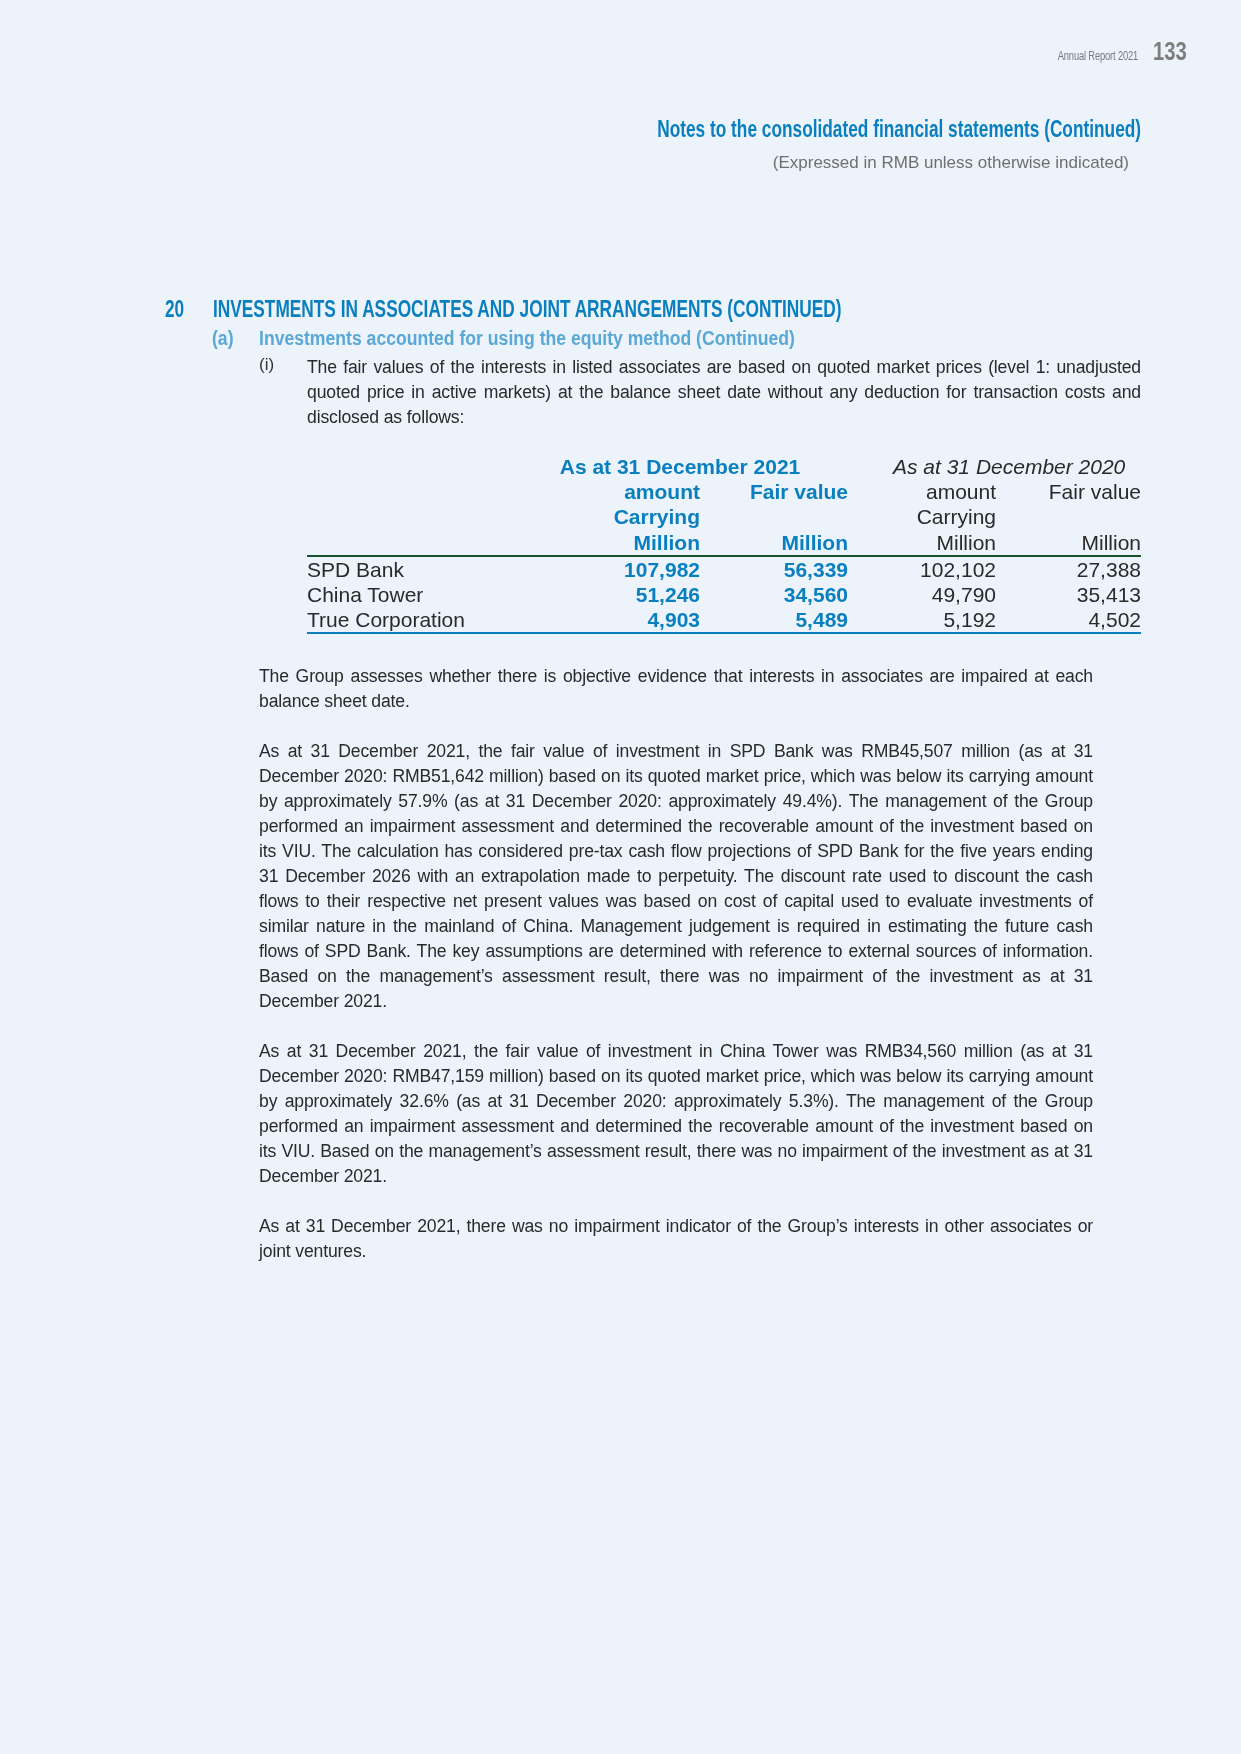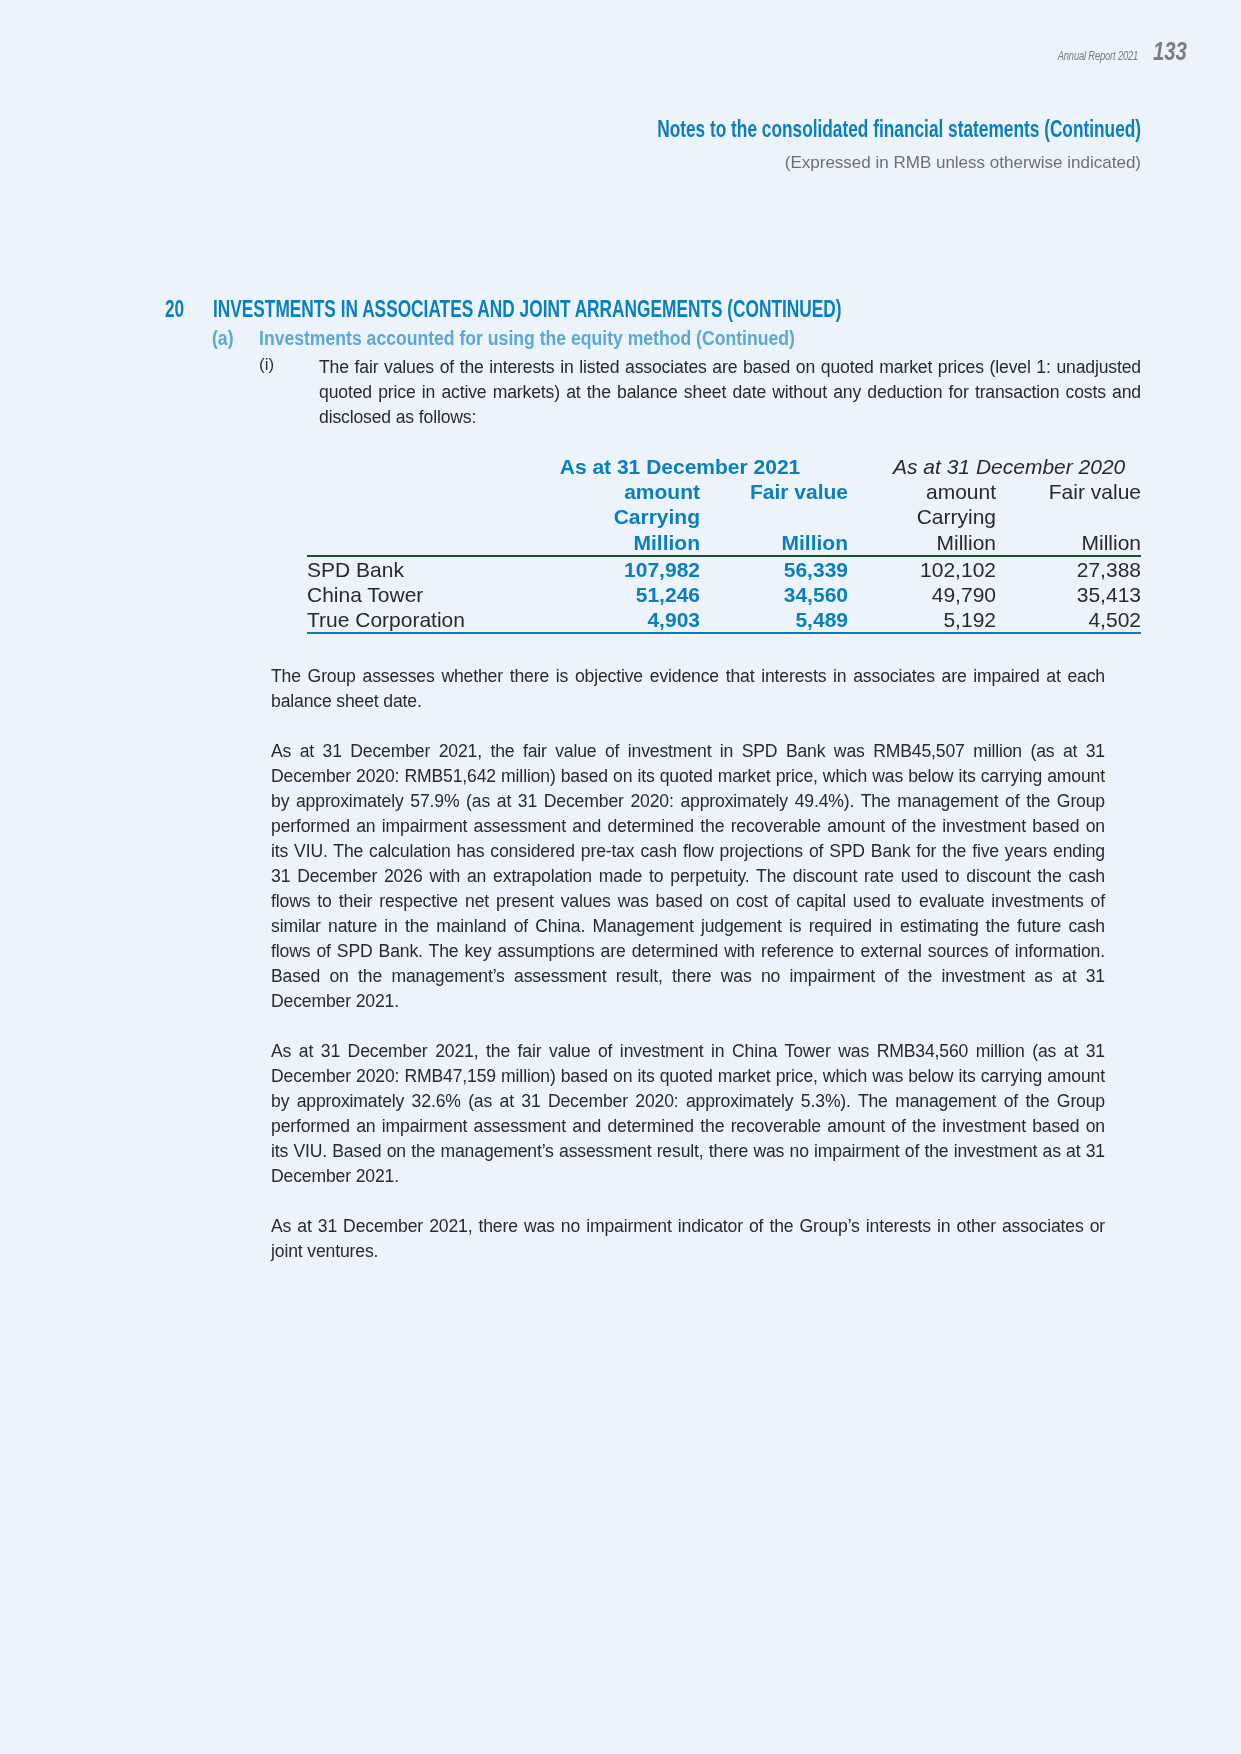--- a/index.html
+++ b/index.html
@@ -15,21 +15,20 @@
       font-family: "Liberation Sans", sans-serif;
       color: #2a2a2a;
     }
     .header-right {
       position: absolute;
       top: 36px;
       right: 53px;
       display: flex;
       align-items: baseline;
       gap: 14px;
-      font-style: italic;
     }
     .report-name {
       font-family: "Liberation Sans", sans-serif;
       font-size: 12px;
       color: #7a7a7a;
       transform: scaleX(0.78);
       transform-origin: right center;
       display: inline-block;
       letter-spacing: -0.2px;
     }
@@ -50,21 +49,21 @@
       font-size: 24px;
       font-weight: bold;
       color: #0a7fbf;
       transform: scaleX(0.72);
       transform-origin: right center;
       white-space: nowrap;
     }
     .section-subtitle {
       position: absolute;
       top: 153px;
-      right: 100px;
+      right: 112px;
       font-size: 17px;
       color: #6f6f6f;
       white-space: nowrap;
       text-align: right;
     }
     .note-heading {
       position: absolute;
       top: 295px;
       left: 165px;
       display: flex;
@@ -108,21 +107,20 @@
       display: flex;
     }
     .item-label {
       width: 48px;
       font-size: 17px;
       color: #333;
       flex-shrink: 0;
     }
     .item-body {
       width: 834px;
-      margin-left: 12px;
     }
     .para {
       font-size: 17.6px;
       line-height: 25px;
       text-align: justify;
       color: #2a2a2a;
       margin: 0 0 25px 0;
       letter-spacing: -0.15px;
     }
     .para:last-child { margin-bottom: 0; }

